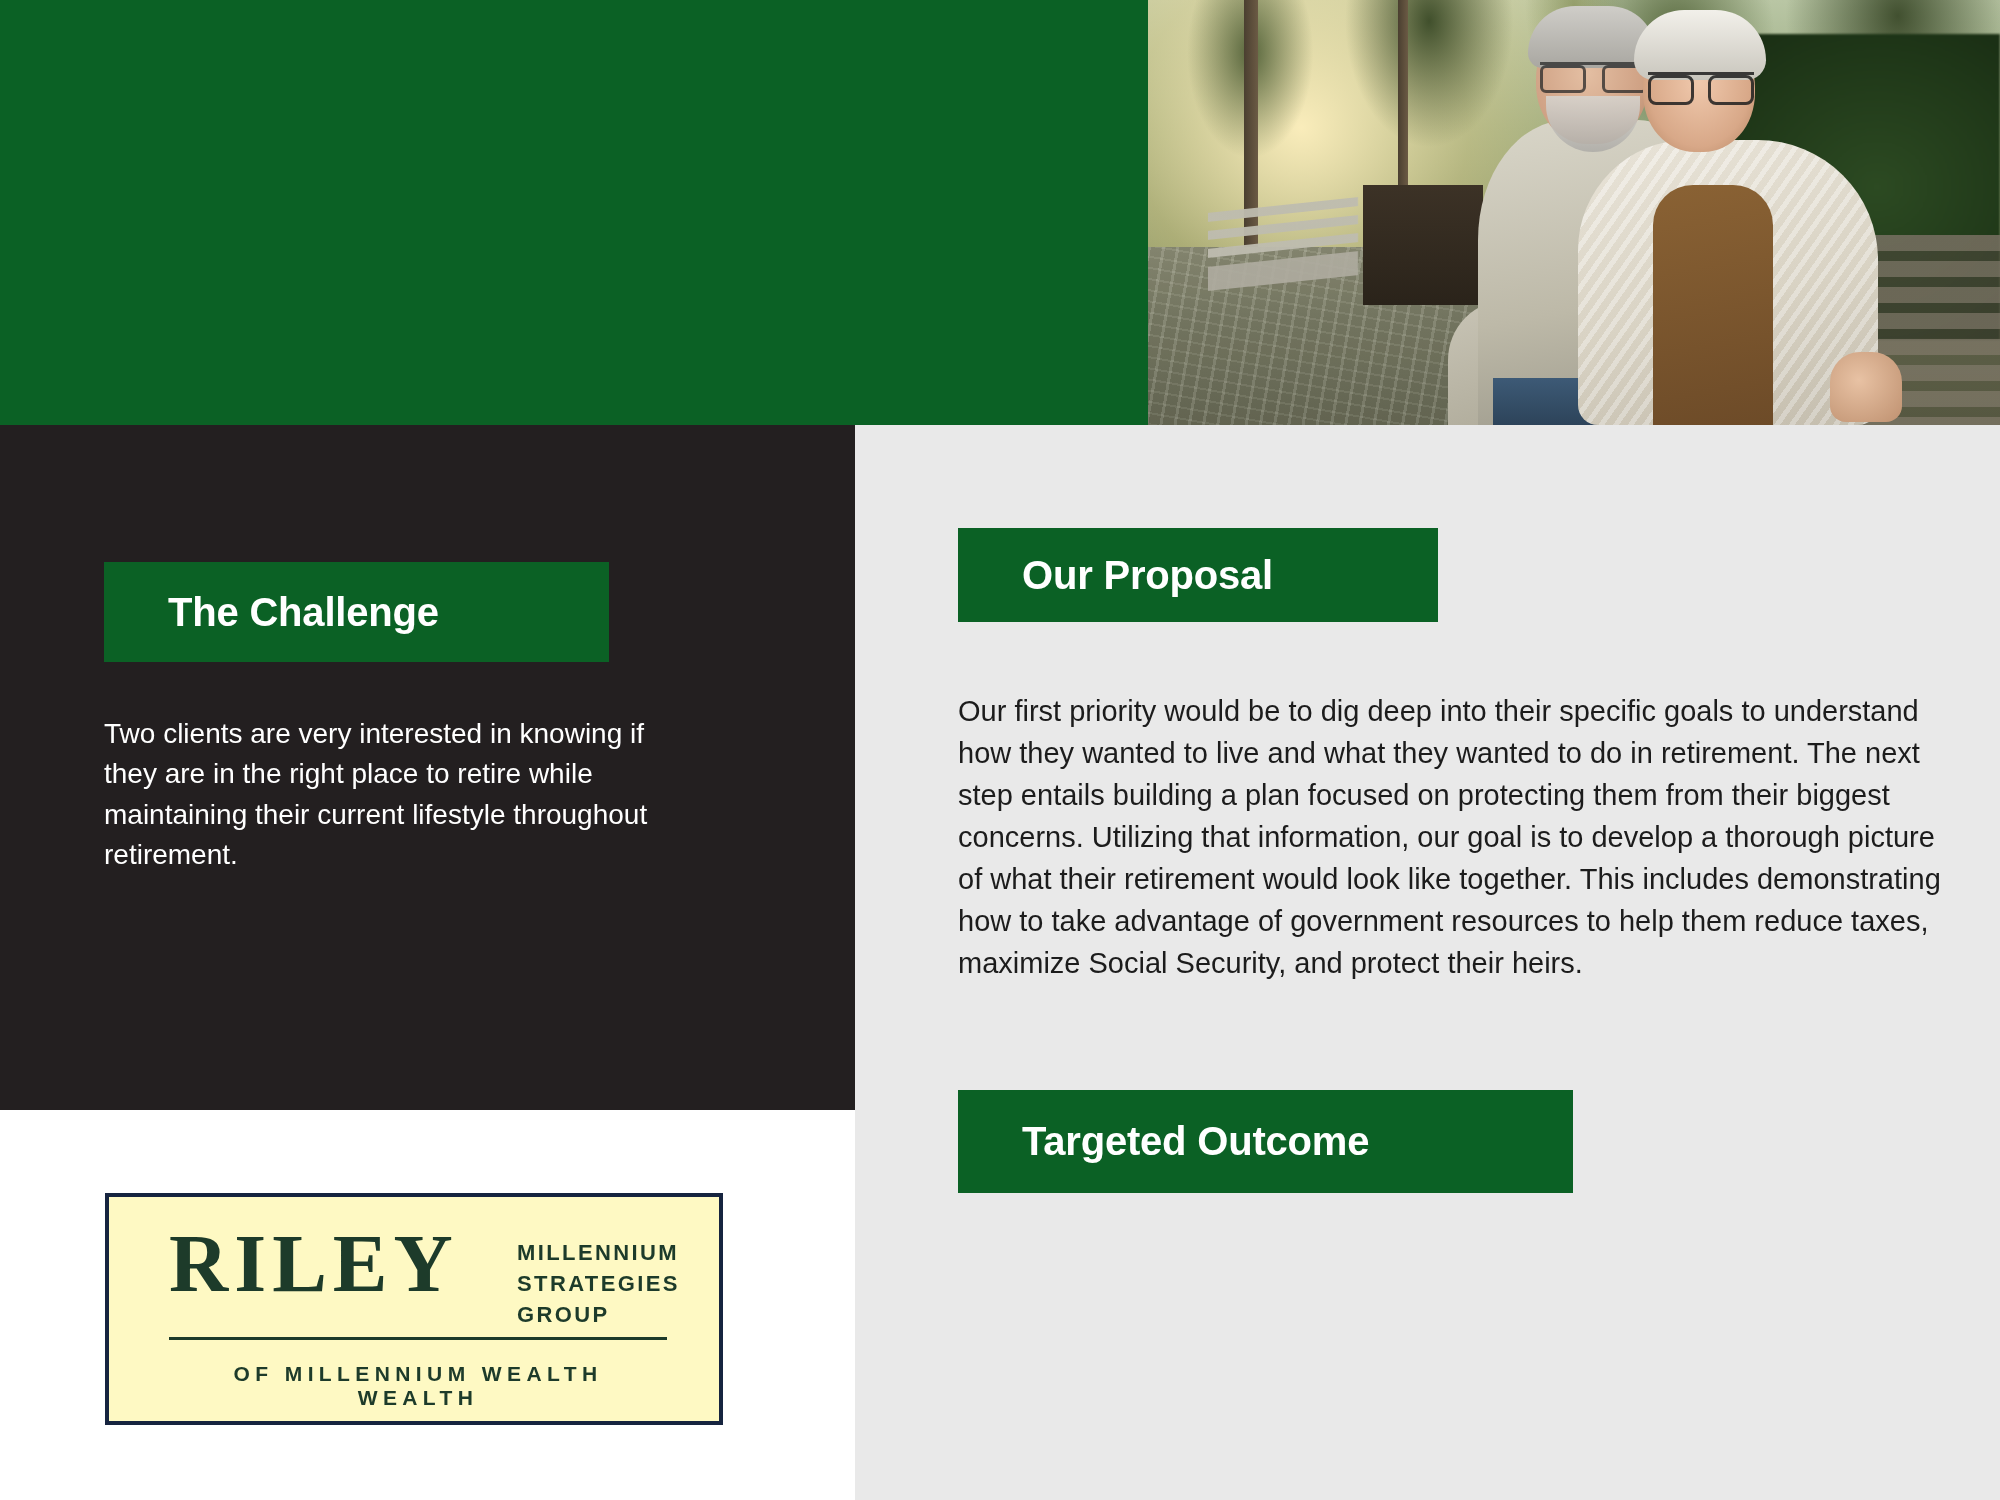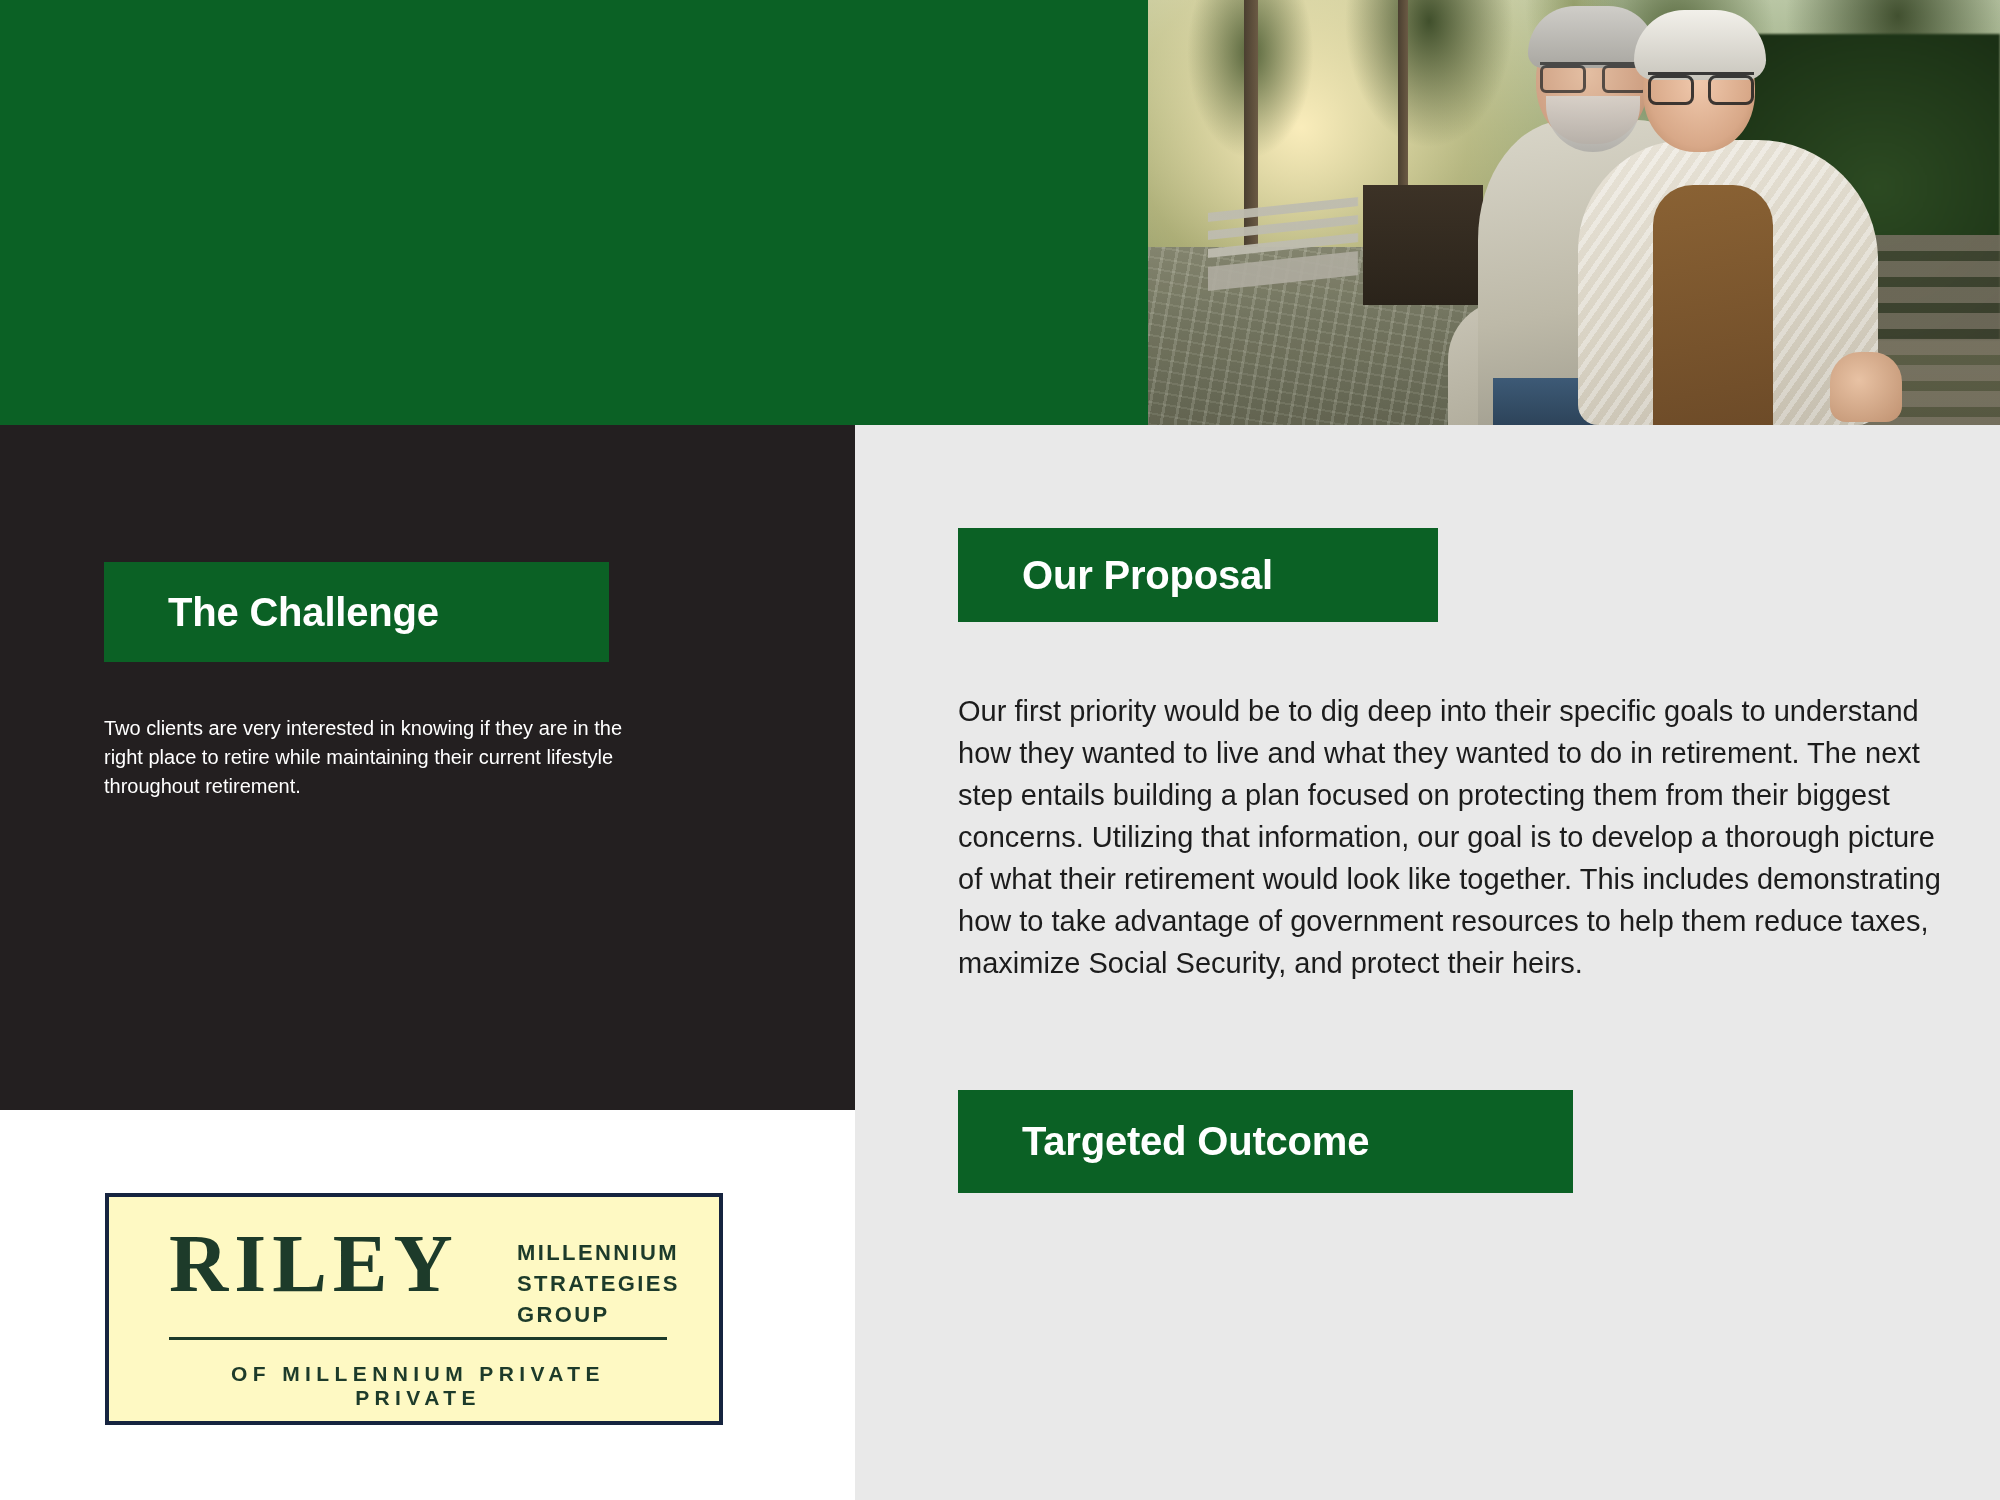--- a/index.html
+++ b/index.html
@@ -305,21 +305,21 @@
     width: 615px; height: 103px;
     padding-left: 64px;
   }
 
   
   .body-dark {
     position: absolute;
     left: 104px; top: 714px;
     width: 560px;
     color: #ffffff;
-    font-size: 20px;
+    font-size: 28px;
     line-height: 1.44;
   }
   .body-light {
     position: absolute;
     color: #1c1c1c;
     font-size: 29px;
     line-height: 1.45;
   }
   #text-proposal {
     left: 958px; top: 690px;
@@ -437,16 +437,16 @@
   </div>
 
   <div class="logo-box">
     <div class="logo-riley">RILEY</div>
     <div class="logo-stack">
       <div>MILLENNIUM</div>
       <div>STRATEGIES</div>
       <div>GROUP</div>
     </div>
     <div class="logo-rule"></div>
-    <div class="logo-sub">OF MILLENNIUM PRIVATE PRIVATE</div>
+    <div class="logo-sub">OF MILLENNIUM WEALTH WEALTH</div>
   </div>
 
 </div>
 
 </body></html>

